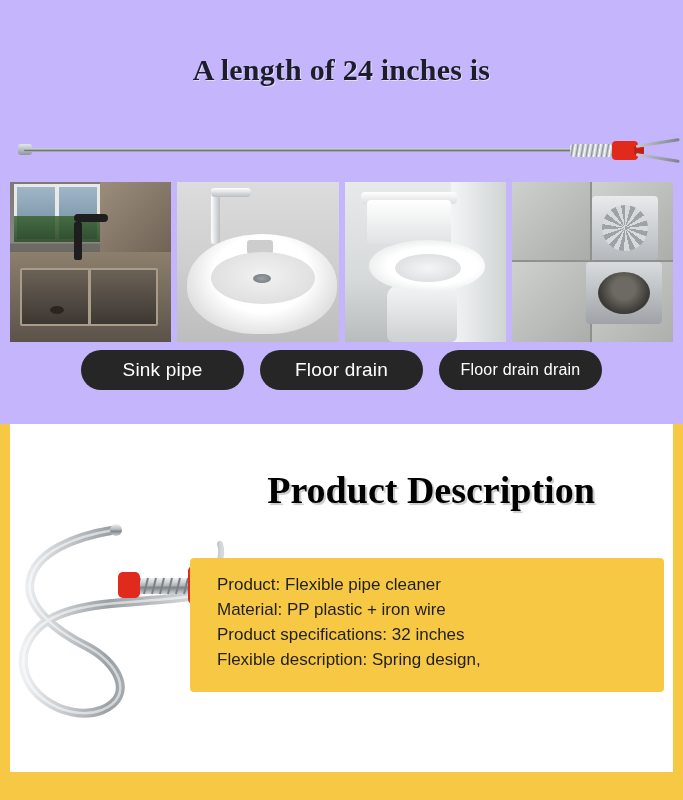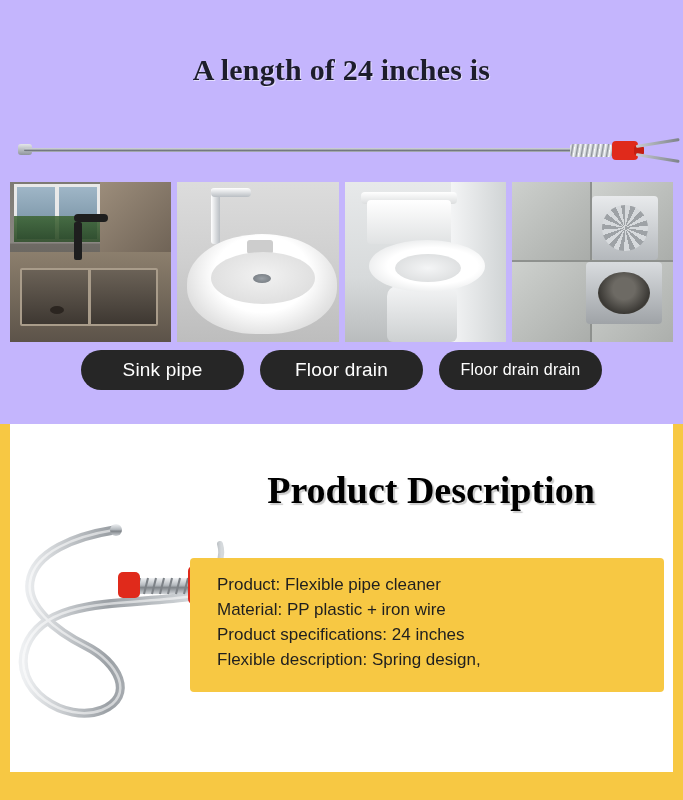--- a/index.html
+++ b/index.html
@@ -448,21 +448,21 @@
         <path d="M196 92 C 212 86, 218 72, 214 58" fill="none" stroke="url(#metal2)" stroke-width="6" stroke-linecap="round"></path>
         <path d="M196 106 C 214 106, 220 96, 220 84" fill="none" stroke="url(#metal2)" stroke-width="6" stroke-linecap="round"></path>
 
         <circle cx="110" cy="44" r="6" fill="url(#metal)"></circle>
       </svg>
     </div>
 
     <div class="info-box">
       <div class="info-line">Product: Flexible pipe cleaner</div>
       <div class="info-line">Material: PP plastic + iron wire</div>
-      <div class="info-line">Product specifications: 24 inches</div>
+      <div class="info-line">Product specifications: 32 inches</div>
       <div class="info-line">Flexible description: Spring design,</div>
     </div>
 
   </div>
 
   <div class="side-bar-left"></div>
   <div class="side-bar-right"></div>
   <div class="bottom-bar"></div>
 
 </div>

